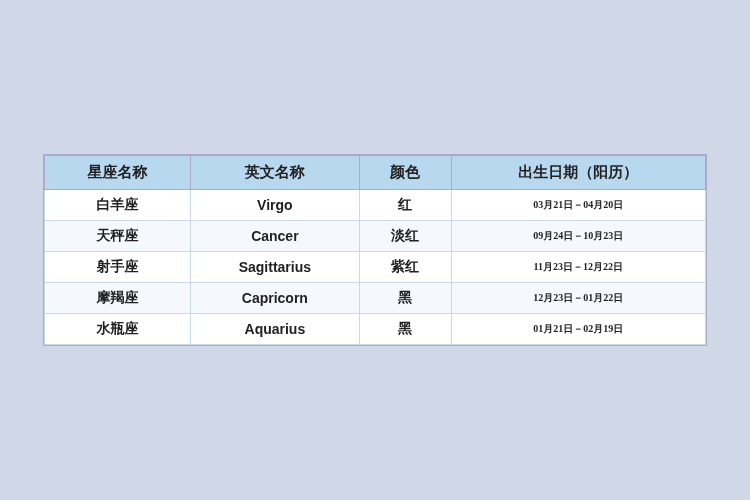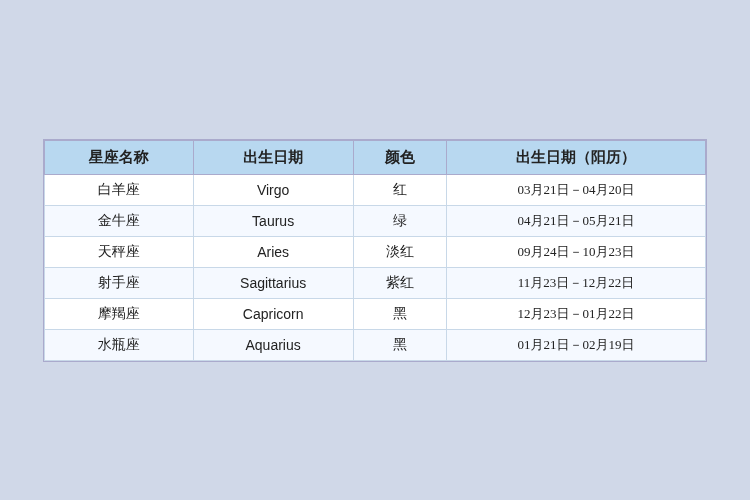--- a/index.html
+++ b/index.html
@@ -41,60 +41,55 @@
     }
     tbody tr:nth-child(even) {
       background: #f5f9ff;
     }
     tbody td {
       border: 1px solid #c8d8e8;
       padding: 6px 10px;
       text-align: center;
       font-size: 14px;
       color: #222;
+      font-weight: bold;
     }
     td.english {
       font-family: Arial, sans-serif;
       font-size: 14px;
     }
     td.date {
       font-family: "SimSun", "STSong", serif;
-      font-size: 13px;
+      font-size: 10px;
       white-space: nowrap;
     }
   </style>
 </head>
 <body>
 
 <div class="table-container">
   <table>
     <thead>
       <tr>
         <th>星座名称</th>
-        <th>出生日期</th>
+        <th>英文名称</th>
         <th>颜色</th>
         <th>出生日期（阳历）</th>
       </tr>
     </thead>
     <tbody id="table-body">
     <tr>
           <td>白羊座</td>
           <td class="english">Virgo</td>
           <td>红</td>
           <td class="date">03月21日－04月20日</td>
         </tr>
         <tr>
-          <td>金牛座</td>
-          <td class="english">Taurus</td>
-          <td>绿</td>
-          <td class="date">04月21日－05月21日</td>
-        </tr>
-        <tr>
           <td>天秤座</td>
-          <td class="english">Aries</td>
+          <td class="english">Cancer</td>
           <td>淡红</td>
           <td class="date">09月24日－10月23日</td>
         </tr>
         <tr>
           <td>射手座</td>
           <td class="english">Sagittarius</td>
           <td>紫红</td>
           <td class="date">11月23日－12月22日</td>
         </tr>
         <tr>

